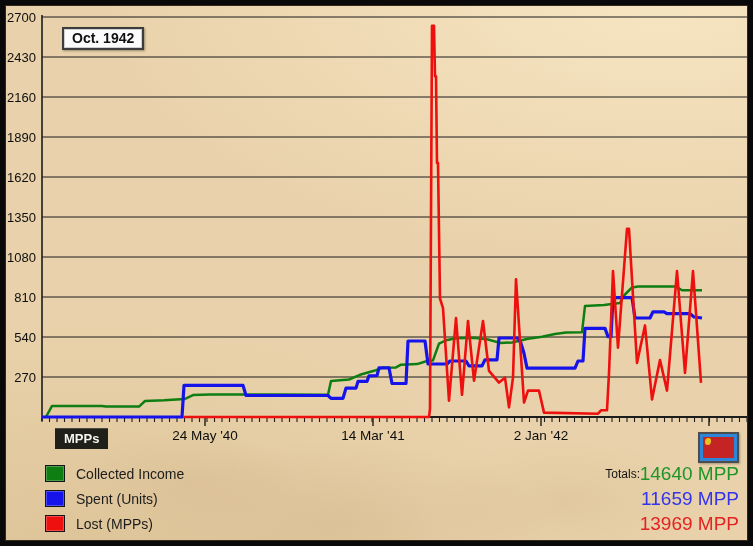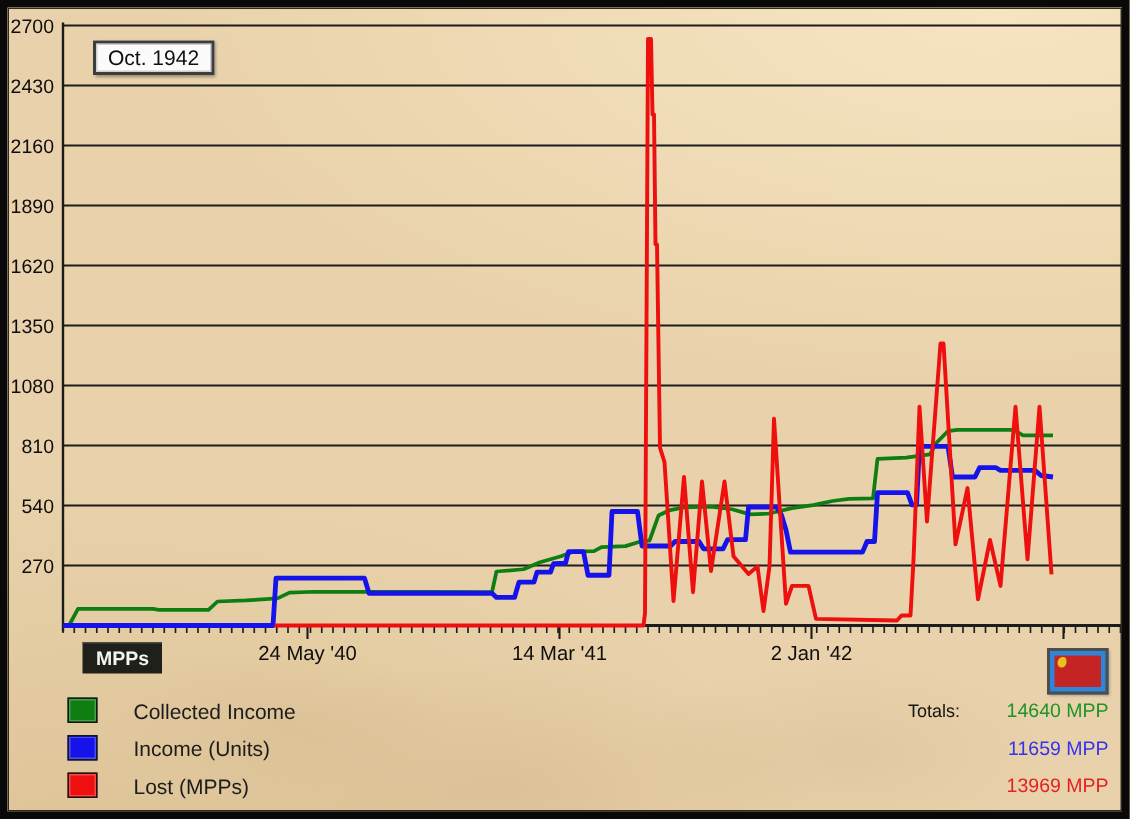--- a/index.html
+++ b/index.html
@@ -15,34 +15,34 @@
       #e9d2ab;
   }
   .frame{position:absolute;inset:0;border:5px solid #090909;box-shadow:inset 0 0 0 1px #32291a;pointer-events:none;z-index:40;}
   svg.plot{position:absolute;left:0;top:0;z-index:5;}
   .ax{font:13px "Liberation Sans",sans-serif;fill:#0e0e0e;}
   .axx{font:13.5px "Liberation Sans",sans-serif;fill:#0e0e0e;}
 
   .title-box{
     position:absolute;left:62px;top:27px;z-index:20;
     background:#fbfbfb;border:2px solid #3d3d3d;box-shadow:inset 0 0 0 1px #cfcfcf,1px 1px 2px rgba(0,0,0,.35);
-    padding:1px 8px 2px;font-size:14px;font-weight:normal;color:#101010;
+    padding:1px 8px 2px;font-size:14px;font-weight:bold;color:#101010;
   }
   .mpps-wrap{position:absolute;left:51px;top:428px;z-index:20;display:flex;align-items:flex-end;}
   .mpps-accent{width:2px;background:#d8bd2b;margin-right:2px;}
   .mpps{
     background:#20201a;color:#f4f4f0;padding:2px 9px 3px;
     font-size:13px;font-weight:bold;border-top:1px solid #4a4a40;
   }
   .legend{position:absolute;left:45px;top:466px;z-index:20;}
   .legend-row{display:flex;align-items:center;height:15px;margin-bottom:10px;}
   .legend-swatch{width:18px;height:15px;border:1px solid #151515;box-shadow:inset 0 0 0 1px rgba(255,255,255,.25);}
-  .legend-label{margin-left:24px;font-size:14px;color:#1c1c1c;}
+  .legend-label{margin-left:11px;font-size:14px;color:#1c1c1c;}
   .totals{position:absolute;right:14px;top:466px;z-index:20;text-align:right;}
-  .totals-row{height:15px;margin-bottom:10px;font-size:13px;display:flex;justify-content:flex-end;align-items:center;}
+  .totals-row{height:15px;margin-bottom:10px;font-size:19px;display:flex;justify-content:flex-end;align-items:center;}
   .totals-caption{position:absolute;right:113px;top:466px;z-index:20;font-size:12px;color:#141414;height:15px;display:flex;align-items:center;}
   .flag{
     position:absolute;left:698px;top:432px;z-index:20;
     border:2px solid #4d4d4d;background:#2e86d8;padding:3px;box-shadow:1px 1px 2px rgba(0,0,0,.3);
   }
   .flag-field{position:relative;width:31px;height:21px;background:#c52424;}
   .flag-emblem{position:absolute;left:2px;top:1px;width:6px;height:7px;background:#e8c21c;border-radius:60% 40% 55% 45%;}
 </style>
 </head>
 <body>
@@ -188,21 +188,21 @@
     <div class="mpps">MPPs</div>
   </div>
 
   <div class="legend">
     <div class="legend-row">
       <span class="legend-swatch" style="background: rgb(14, 126, 18);"></span>
       <span class="legend-label">Collected Income</span>
     </div>
     <div class="legend-row">
       <span class="legend-swatch" style="background: rgb(22, 19, 234);"></span>
-      <span class="legend-label">Income (Units)</span>
+      <span class="legend-label">Spent (Units)</span>
     </div>
     <div class="legend-row">
       <span class="legend-swatch" style="background: rgb(238, 15, 15);"></span>
       <span class="legend-label">Lost (MPPs)</span>
     </div>
   </div>
 
   <div class="totals-caption">Totals:</div>
 
   <div class="totals">

